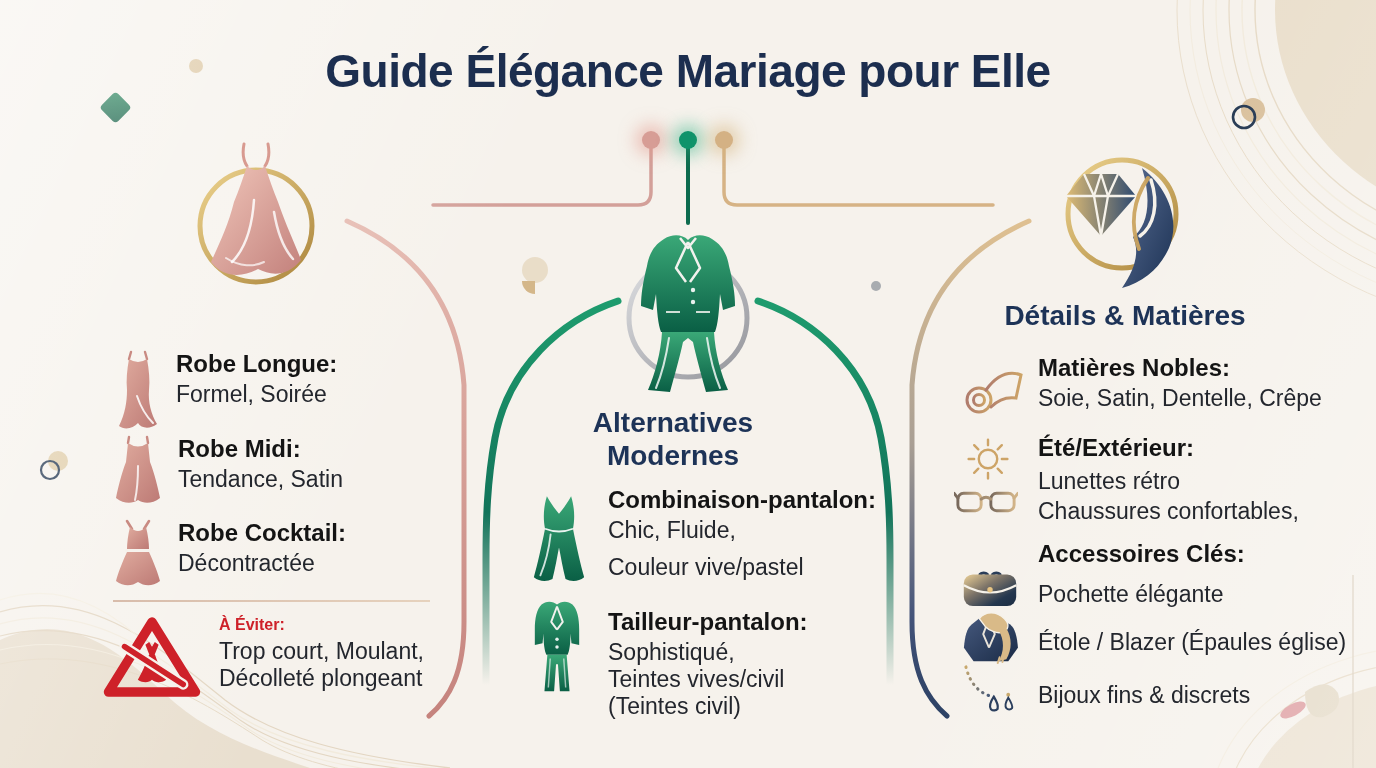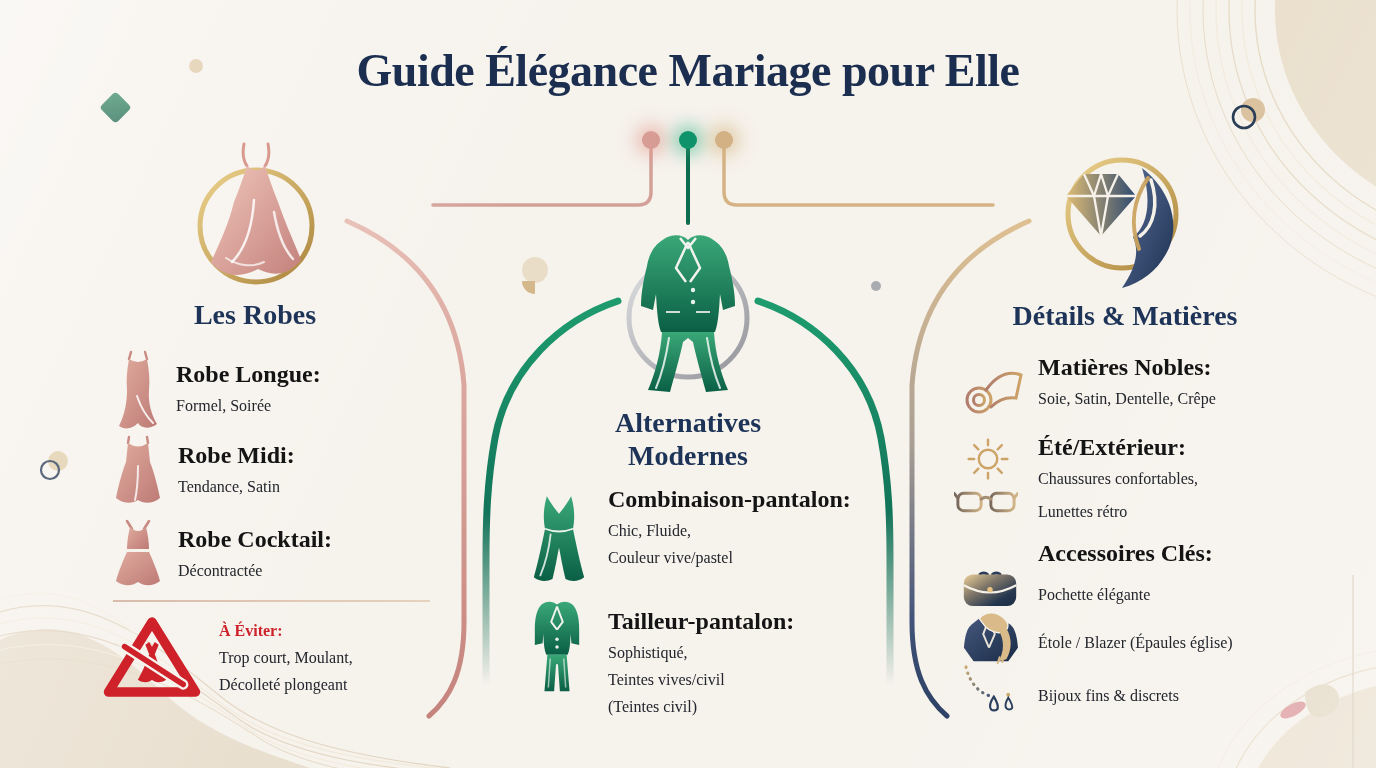--- a/index.html
+++ b/index.html
@@ -1,30 +1,30 @@
 <!DOCTYPE html>
 <html><head>
 <meta charset="utf-8">
 <style>
   html,body{margin:0;padding:0;background:#d8d4cc;}
   .stage{position:relative;width:1376px;height:768px;overflow:hidden;
-         background:#f6f2ec;font-family:Liberation Serif, serif;}
+         background:#f6f2ec;font-family:Liberation Sans, sans-serif;}
   .stage::after{content:"";position:absolute;inset:0;pointer-events:none;
          background:linear-gradient(115deg,rgba(255,255,255,.45) 0%,rgba(255,255,255,0) 35%),
                     linear-gradient(295deg,rgba(255,255,255,.25) 0%,rgba(255,255,255,0) 30%);}
   svg{display:block}
   .abs{position:absolute;}
   .bg{position:absolute;left:0;top:0;z-index:0;}
   .lay{position:absolute;z-index:2;}
   .title{left:0;right:0;top:44px;text-align:center;font-size:46px;font-weight:800;
          color:#1c2e4f;letter-spacing:-.5px;}
   .colhead{font-size:28px;font-weight:800;color:#1d3357;text-align:center;line-height:33px;}
   .lbl{font-size:24px;font-weight:700;color:#141414;line-height:1.15;display:block;}
-  .desc{font-size:16px;font-weight:400;color:#23262d;line-height:27px;display:block;margin-top:3px;}
-  .row{display:flex;gap:15px;align-items:center;}
+  .desc{font-size:23px;font-weight:400;color:#23262d;line-height:27px;display:block;margin-top:3px;}
+  .row{display:flex;gap:15px;align-items:flex-start;}
   .divider{left:113px;top:600px;width:317px;height:2px;
            background:linear-gradient(90deg,#d8bcab,#e6d2bd);z-index:2;}
   .avoid-lbl{font-size:16px;font-weight:800;color:#ce2129;line-height:1.1;display:block;}
   .dot{position:absolute;width:18px;height:18px;border-radius:50%;z-index:1;}
   .dot-rose{left:642px;top:131px;background:#d79d95;box-shadow:0 0 16px 7px rgba(228,152,140,.5);}
   .dot-green{left:679px;top:131px;background:#0f936b;box-shadow:0 0 16px 7px rgba(44,176,128,.45);}
   .dot-gold{left:715px;top:131px;background:#d4b184;box-shadow:0 0 16px 7px rgba(212,177,122,.5);}
 </style>
 </head>
 <body>
@@ -171,21 +171,20 @@
 
   <svg class="lay" style="left:192px;top:138px" width="130" height="158" viewBox="0 0 130 158">
     <circle cx="64" cy="88" r="56" fill="none" stroke="url(#goldRingG)" stroke-width="5"></circle>
     <path d="M52,6 C50,16 51,22 55,28 M76,6 C78,16 77,22 73,28" stroke="#d89a90" stroke-width="3" fill="none" stroke-linecap="round"></path>
     <path d="M55,28 Q64,36 73,28 C77,40 81,52 86,64 C95,90 104,108 109,122 C94,140 78,137 66,131 C52,139 32,141 19,124 C27,106 36,88 42,64 C47,52 51,40 55,28 Z" fill="url(#gownG)"></path>
     <path d="M62,62 C60,92 52,112 40,124" stroke="rgba(255,255,255,.85)" stroke-width="2.5" fill="none" stroke-linecap="round"></path>
     <path d="M82,74 C86,98 93,112 101,121" stroke="rgba(255,255,255,.8)" stroke-width="2.5" fill="none" stroke-linecap="round"></path>
     <path d="M34,120 C48,129 62,129 72,124" stroke="rgba(255,255,255,.7)" stroke-width="2" fill="none" stroke-linecap="round"></path>
   </svg>
 
-  <div class="lay colhead" style="left:150px;top:298px;width:210px">Les Robes</div>
 
   <div class="lay row" style="left:115px;top:350px">
     <svg width="46" height="80" viewBox="0 0 46 80">
       <path d="M16,2 L14,9 M30,2 L32,9" stroke="#c98a82" stroke-width="2.4" stroke-linecap="round"></path>
       <path d="M14,9 Q23,15 32,9 C34,20 35,30 34,40 C33,52 36,64 42,74 C34,80 26,78 23,73 C18,79 9,80 4,76 C10,64 12,52 12,40 C11,30 12,20 14,9 Z" fill="url(#roseG)"></path>
       <path d="M22,46 C26,58 31,66 38,73" stroke="rgba(255,255,255,.85)" stroke-width="2" fill="none" stroke-linecap="round"></path>
     </svg>
     <div>
       <span class="lbl">Robe Longue:</span>
       <span class="desc">Formel, Soirée</span>
@@ -240,34 +239,34 @@
     <circle cx="66" cy="92" r="59" fill="none" stroke="url(#silverG)" stroke-width="5"></circle>
     <path d="M66,14 C60,8 50,8 42,13 C32,19 27,28 25,40 C21,56 19,68 19,80 L31,84 L34,68 C35,86 36,98 39,106 L93,106 C96,98 97,86 98,68 L101,84 L113,80 C113,68 111,56 107,40 C105,28 100,19 90,13 C82,8 72,8 66,14 Z" fill="url(#suitG)"></path>
     <path d="M66,16 L54,42 L64,56 M66,16 L78,42 L68,56 M58,12 L66,22 L74,12" stroke="#f2f2ee" stroke-width="2.5" fill="none" stroke-linejoin="round"></path>
     <circle cx="71" cy="64" r="2.2" fill="#fff" opacity=".9"></circle>
       <circle cx="71" cy="76" r="2.2" fill="#fff" opacity=".9"></circle>
     <path d="M44,86 h14 M74,86 h14" stroke="#f2f2ee" stroke-width="2" opacity=".85"></path>
     <path d="M40,106 C39,126 33,148 26,164 L48,166 C53,148 58,130 61,116 L66,112 L71,116 C74,130 79,148 84,166 L106,164 C99,148 93,126 92,106 Z" fill="url(#suitG)"></path>
     <path d="M47,112 C44,132 39,150 34,162 M85,112 C88,132 93,150 98,162" stroke="rgba(255,255,255,.8)" stroke-width="2" fill="none" stroke-linecap="round"></path>
   </svg>
 
-  <div class="lay colhead" style="left:560px;top:406px;width:256px">
+  <div class="lay colhead" style="left:545px;top:406px;width:256px">
     <span>Alternatives</span><br>
     <span>Modernes</span>
   </div>
 
   <svg class="lay" style="left:532px;top:492px" width="54" height="94" viewBox="0 0 58 98">
     <path d="M16,3 C12,16 12,28 14,38 C10,58 6,76 2,90 C8,95 16,95 22,92 C25,80 27,68 29,58 C31,68 33,80 36,92 C42,95 50,95 56,90 C52,76 48,58 44,38 C46,28 46,16 42,3 C37,12 33,17 29,22 C25,17 21,12 16,3 Z" fill="url(#suitG)"></path>
     <path d="M14,38 Q29,44 44,38" stroke="rgba(255,255,255,.9)" stroke-width="2" fill="none"></path>
     <path d="M20,44 C18,62 14,76 9,88" stroke="rgba(255,255,255,.8)" stroke-width="2" fill="none" stroke-linecap="round"></path>
   </svg>
   <div class="lay" style="left:608px;top:486px">
     <span class="lbl">Combinaison-pantalon:</span>
     <span class="desc">Chic, Fluide,</span>
-    <span class="desc" style="margin-top:0">Couleur vive/pastel</span>
+    <span class="desc" style="margin-top:10px">Couleur vive/pastel</span>
   </div>
 
   <svg class="lay" style="left:530px;top:596px" width="54" height="102" viewBox="0 0 56 104">
     <path d="M28,8 C24,4 16,4 12,8 C7,13 5,22 5,34 L5,50 L13,48 L14,38 C14,48 15,56 17,60 L39,60 C41,56 42,48 42,38 L43,48 L51,50 L51,34 C51,22 49,13 44,8 C40,4 32,4 28,8 Z" fill="url(#suitG)"></path>
     <path d="M28,10 L22,26 L28,34 M28,10 L34,26 L28,34" stroke="#f2f2ee" stroke-width="2" fill="none" stroke-linejoin="round"></path>
     <circle cx="28" cy="44" r="1.8" fill="#fff" opacity=".9"></circle>
       <circle cx="28" cy="52" r="1.8" fill="#fff" opacity=".9"></circle>
     <path d="M18,60 L15,98 L25,98 L27,70 L29,70 L31,98 L41,98 L38,60 Z" fill="url(#suitG)"></path>
     <path d="M21,64 L19,94 M35,64 L37,94" stroke="rgba(255,255,255,.6)" stroke-width="1.5" fill="none"></path>
   </svg>
@@ -314,22 +313,22 @@
   </svg>
   <svg class="lay" style="left:954px;top:484px" width="64" height="36" viewBox="0 0 66 36">
     <g stroke="url(#glassG)" stroke-width="3" fill="none" stroke-linecap="round">
       <rect x="4" y="9" width="24" height="18" rx="6"></rect>
         <rect x="38" y="9" width="24" height="18" rx="6"></rect>
       <path d="M28,15 Q33,11 38,15 M4,14 L0,9 M62,14 L66,9"></path>
     </g>
   </svg>
   <div class="lay" style="left:1038px;top:434px">
     <span class="lbl">Été/Extérieur:</span>
+    <span class="desc" style="margin-top:6px">Lunettes rétro</span>
     <span class="desc">Chaussures confortables,</span>
-    <span class="desc" style="margin-top:6px">Lunettes rétro</span>
   </div>
 
   <div class="lay" style="left:1038px;top:540px">
     <span class="lbl">Accessoires Clés:</span>
   </div>
 
   <svg class="lay" style="left:962px;top:566px" width="56" height="44" viewBox="0 0 62 48">
     <path d="M20,9 a5,4 0 0 1 8,0 M34,9 a5,4 0 0 1 8,0" stroke="#2a3d58" stroke-width="3.5" fill="none" stroke-linecap="round"></path>
     <rect x="2" y="9" width="58" height="35" rx="10" fill="url(#clutchG)"></rect>
     <path d="M2,21 Q31,37 60,21" stroke="#f6f2ea" stroke-width="2.4" fill="none"></path>

